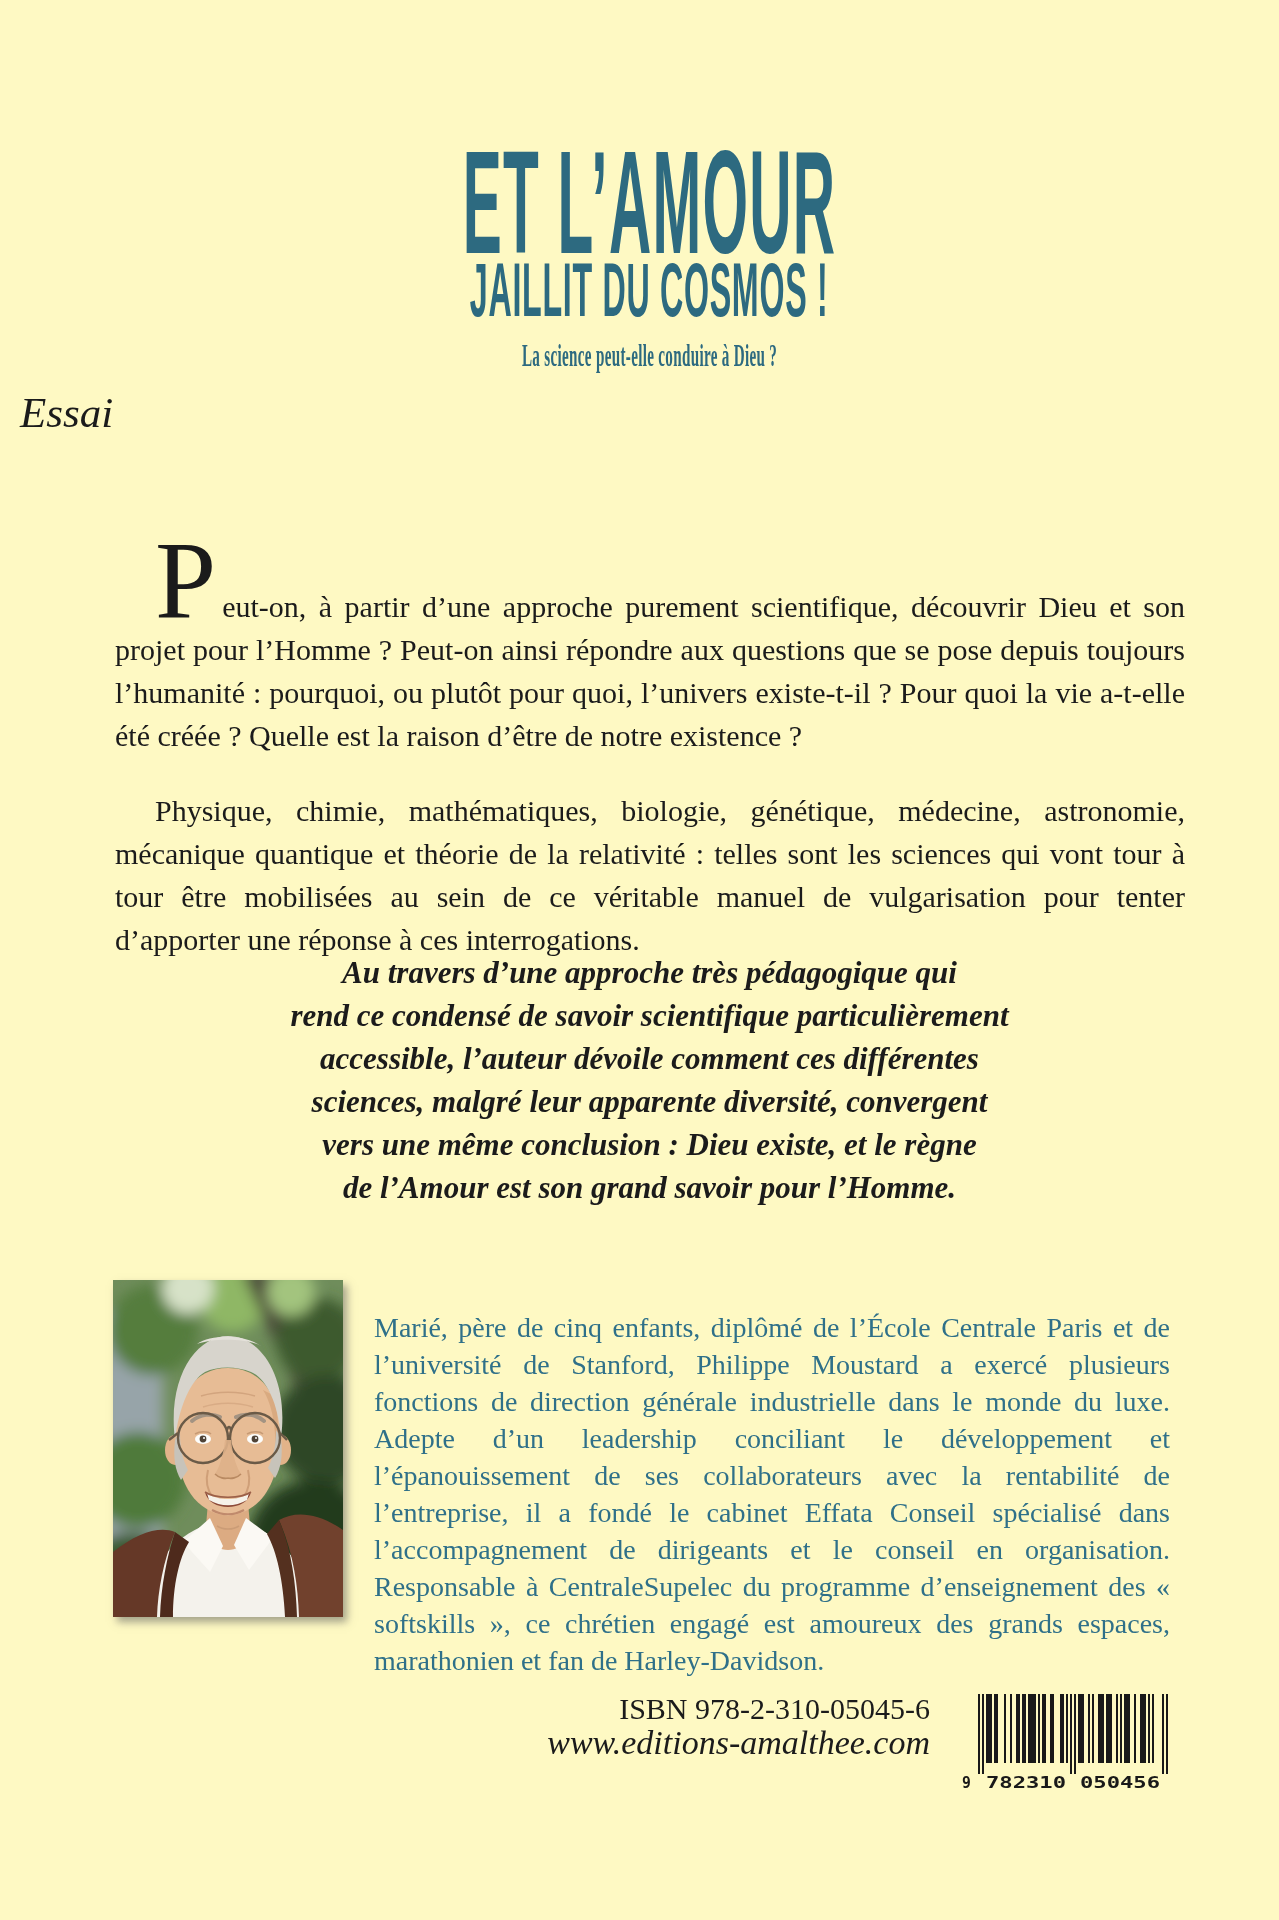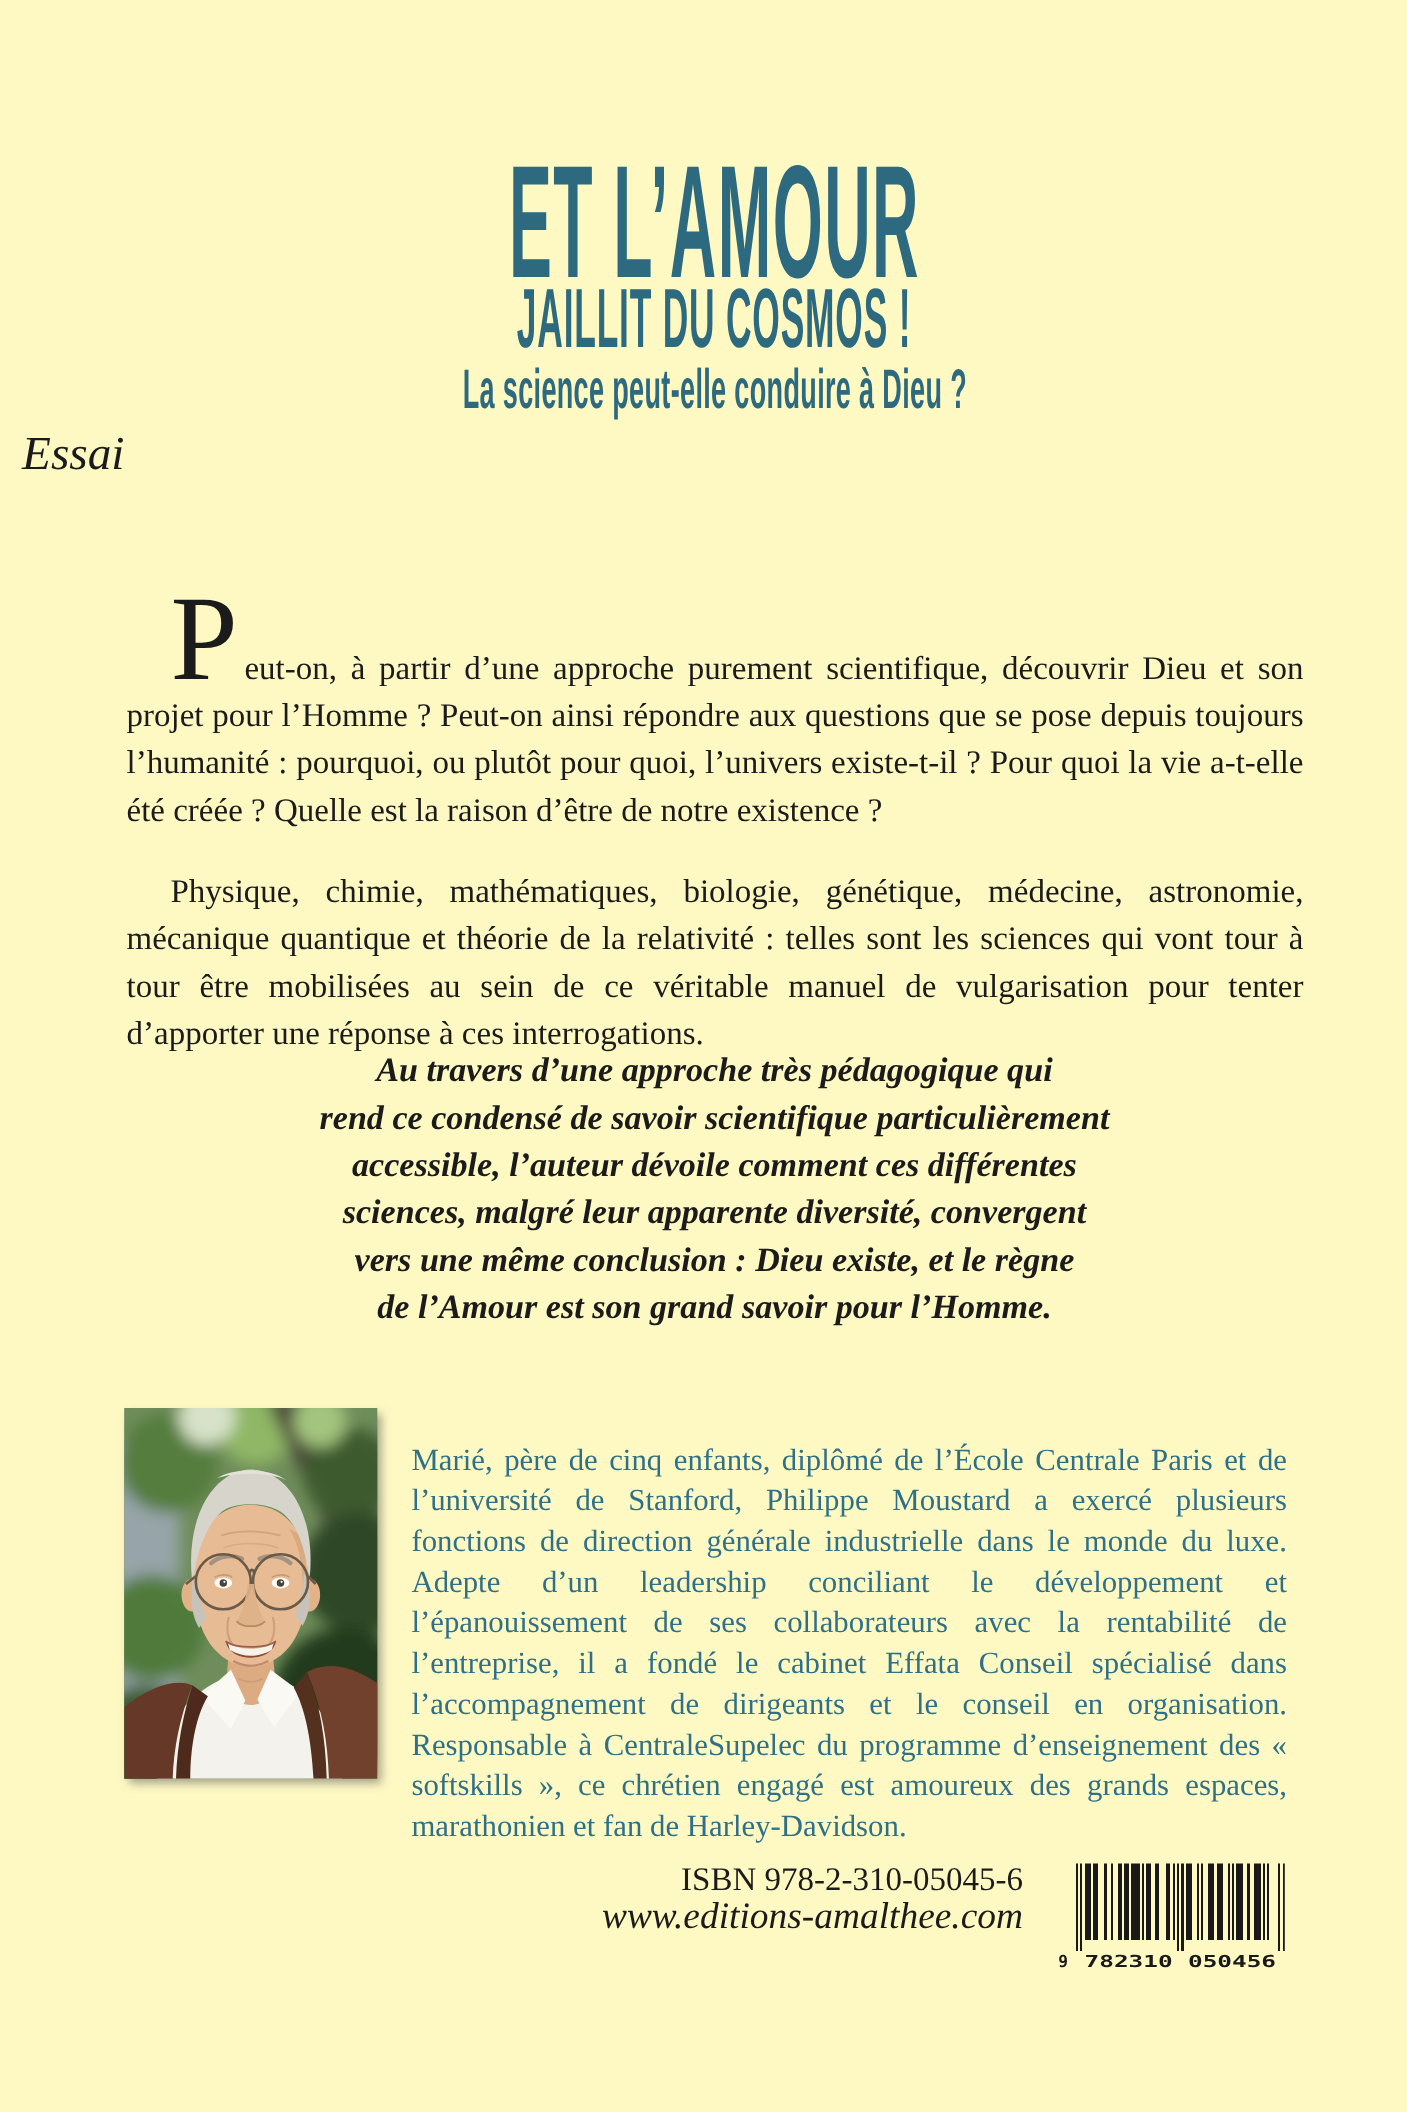--- a/index.html
+++ b/index.html
@@ -12,21 +12,21 @@
   .title-line {
     position:absolute; left:20px; right:0; text-align:center;
     font-family:"Liberation Sans", sans-serif; font-weight:700;
     color:var(--accent); white-space:nowrap;
   }
   .stretch { display:inline-block; transform-origin:50% 0; }
   .t1 { top:130px; font-size:90px; line-height:90px; }
   .t1 .stretch { transform:scale(0.65,1.62); letter-spacing:2px; }
   .t2 { top:251px; font-size:46px; line-height:46px; }
   .t2 .stretch { transform:scale(0.70,1.66); letter-spacing:1px; }
-  .t3 { top:336px; font-size:39px; line-height:30px; }
+  .t3 { top:336px; font-size:24px; line-height:30px;font-family:Liberation Serif, serif; }
   .t3 .stretch { transform:scale(0.63,1.30); letter-spacing:0.5px; }
   .essai {
     position:absolute; top:390px; left:20px; right:0; text-align:left;
     font-style:italic; font-size:43px; line-height:46px;
   }
   
   .para {
     position:absolute; left:115px; width:1070px;
     font-size:30px; line-height:43px; text-align:justify; text-indent:40px;
   }

